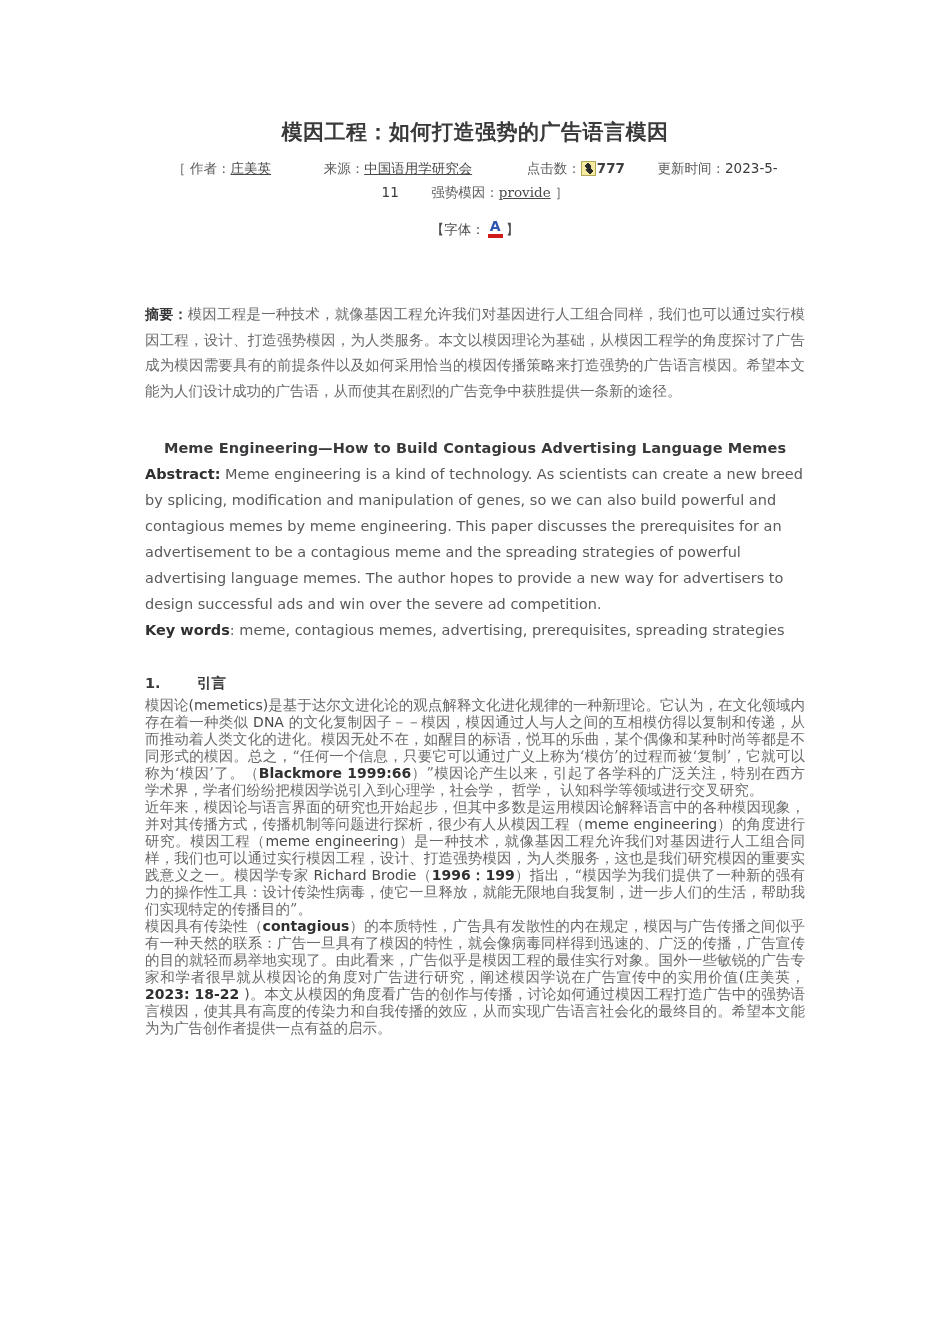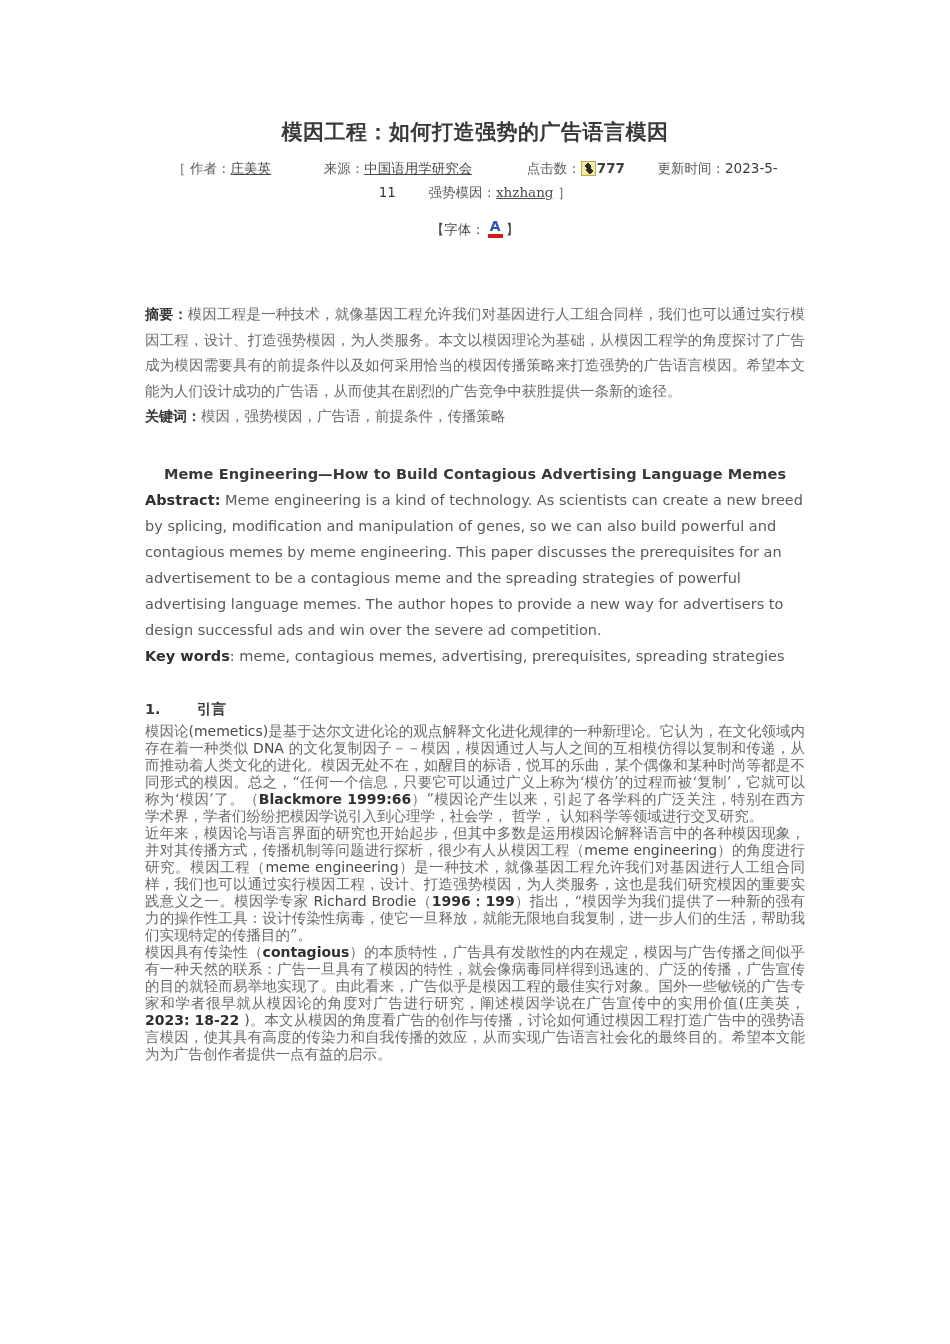--- a/index.html
+++ b/index.html
@@ -216,31 +216,30 @@
       <span>［</span>
       <span class="lbl">作者：</span><span class="u-link">庄美英</span>
       <span class="gap-l"></span>
       <span class="lbl">来源：</span><span class="u-link">中国语用学研究会</span>
       <span class="gap-m"></span>
       <span class="lbl">点击数：</span><span class="hits-icon"></span><span class="hits-num">777</span>
       <span class="gap-s"></span>
       <span class="lbl">更新时间：</span><span class="date-num">2023-5-</span><br>
       <span class="date-num">11</span>
       <span class="gap-s"></span>
-      <span class="lbl">强势模因：</span><span class="u-link">xhzhang</span>
+      <span class="lbl">强势模因：</span><span class="u-link">provide</span>
       <span>］</span>
     </div>
 
     <div class="fontsize-line">
       <span>【</span><span>字体：</span><span class="font-icon"><span class="glyph">A</span><span class="bar"></span></span><span>】</span>
     </div>
 
     <div class="zh-block">
       <p><span class="zh-label">摘要：</span><span>模因工程是一种技术，就像基因工程允许我们对基因进行人工组合同样，我们也可以通过实行模因工程，设计、打造强势模因，为人类服务。本文以模因理论为基础，从模因工程学的角度探讨了广告成为模因需要具有的前提条件以及如何采用恰当的模因传播策略来打造强势的广告语言模因。希望本文能为人们设计成功的广告语，从而使其在剧烈的广告竞争中获胜提供一条新的途径。</span></p>
-      <p><span class="zh-label">关键词：</span><span>模因，强势模因，广告语，前提条件，传播策略</span></p>
     </div>
 
     <div class="en-block">
       <p class="en-title">Meme Engineering—How to Build Contagious Advertising Language Memes</p>
       <p><span class="en-label">Abstract:</span><span> Meme engineering is a kind of technology. As scientists can create a new breed by splicing, modification and manipulation of genes, so we can also build powerful and contagious memes by meme engineering. This paper discusses the prerequisites for an advertisement to be a contagious meme and the spreading strategies of powerful advertising language memes. The author hopes to provide a new way for advertisers to design successful ads and win over the severe ad competition.</span></p>
       <p><span class="en-label">Key words</span><span>: meme, contagious memes, advertising, prerequisites, spreading strategies</span></p>
     </div>
 
     <div class="sec-head">
       <span class="num">1.</span><span>引言</span>

